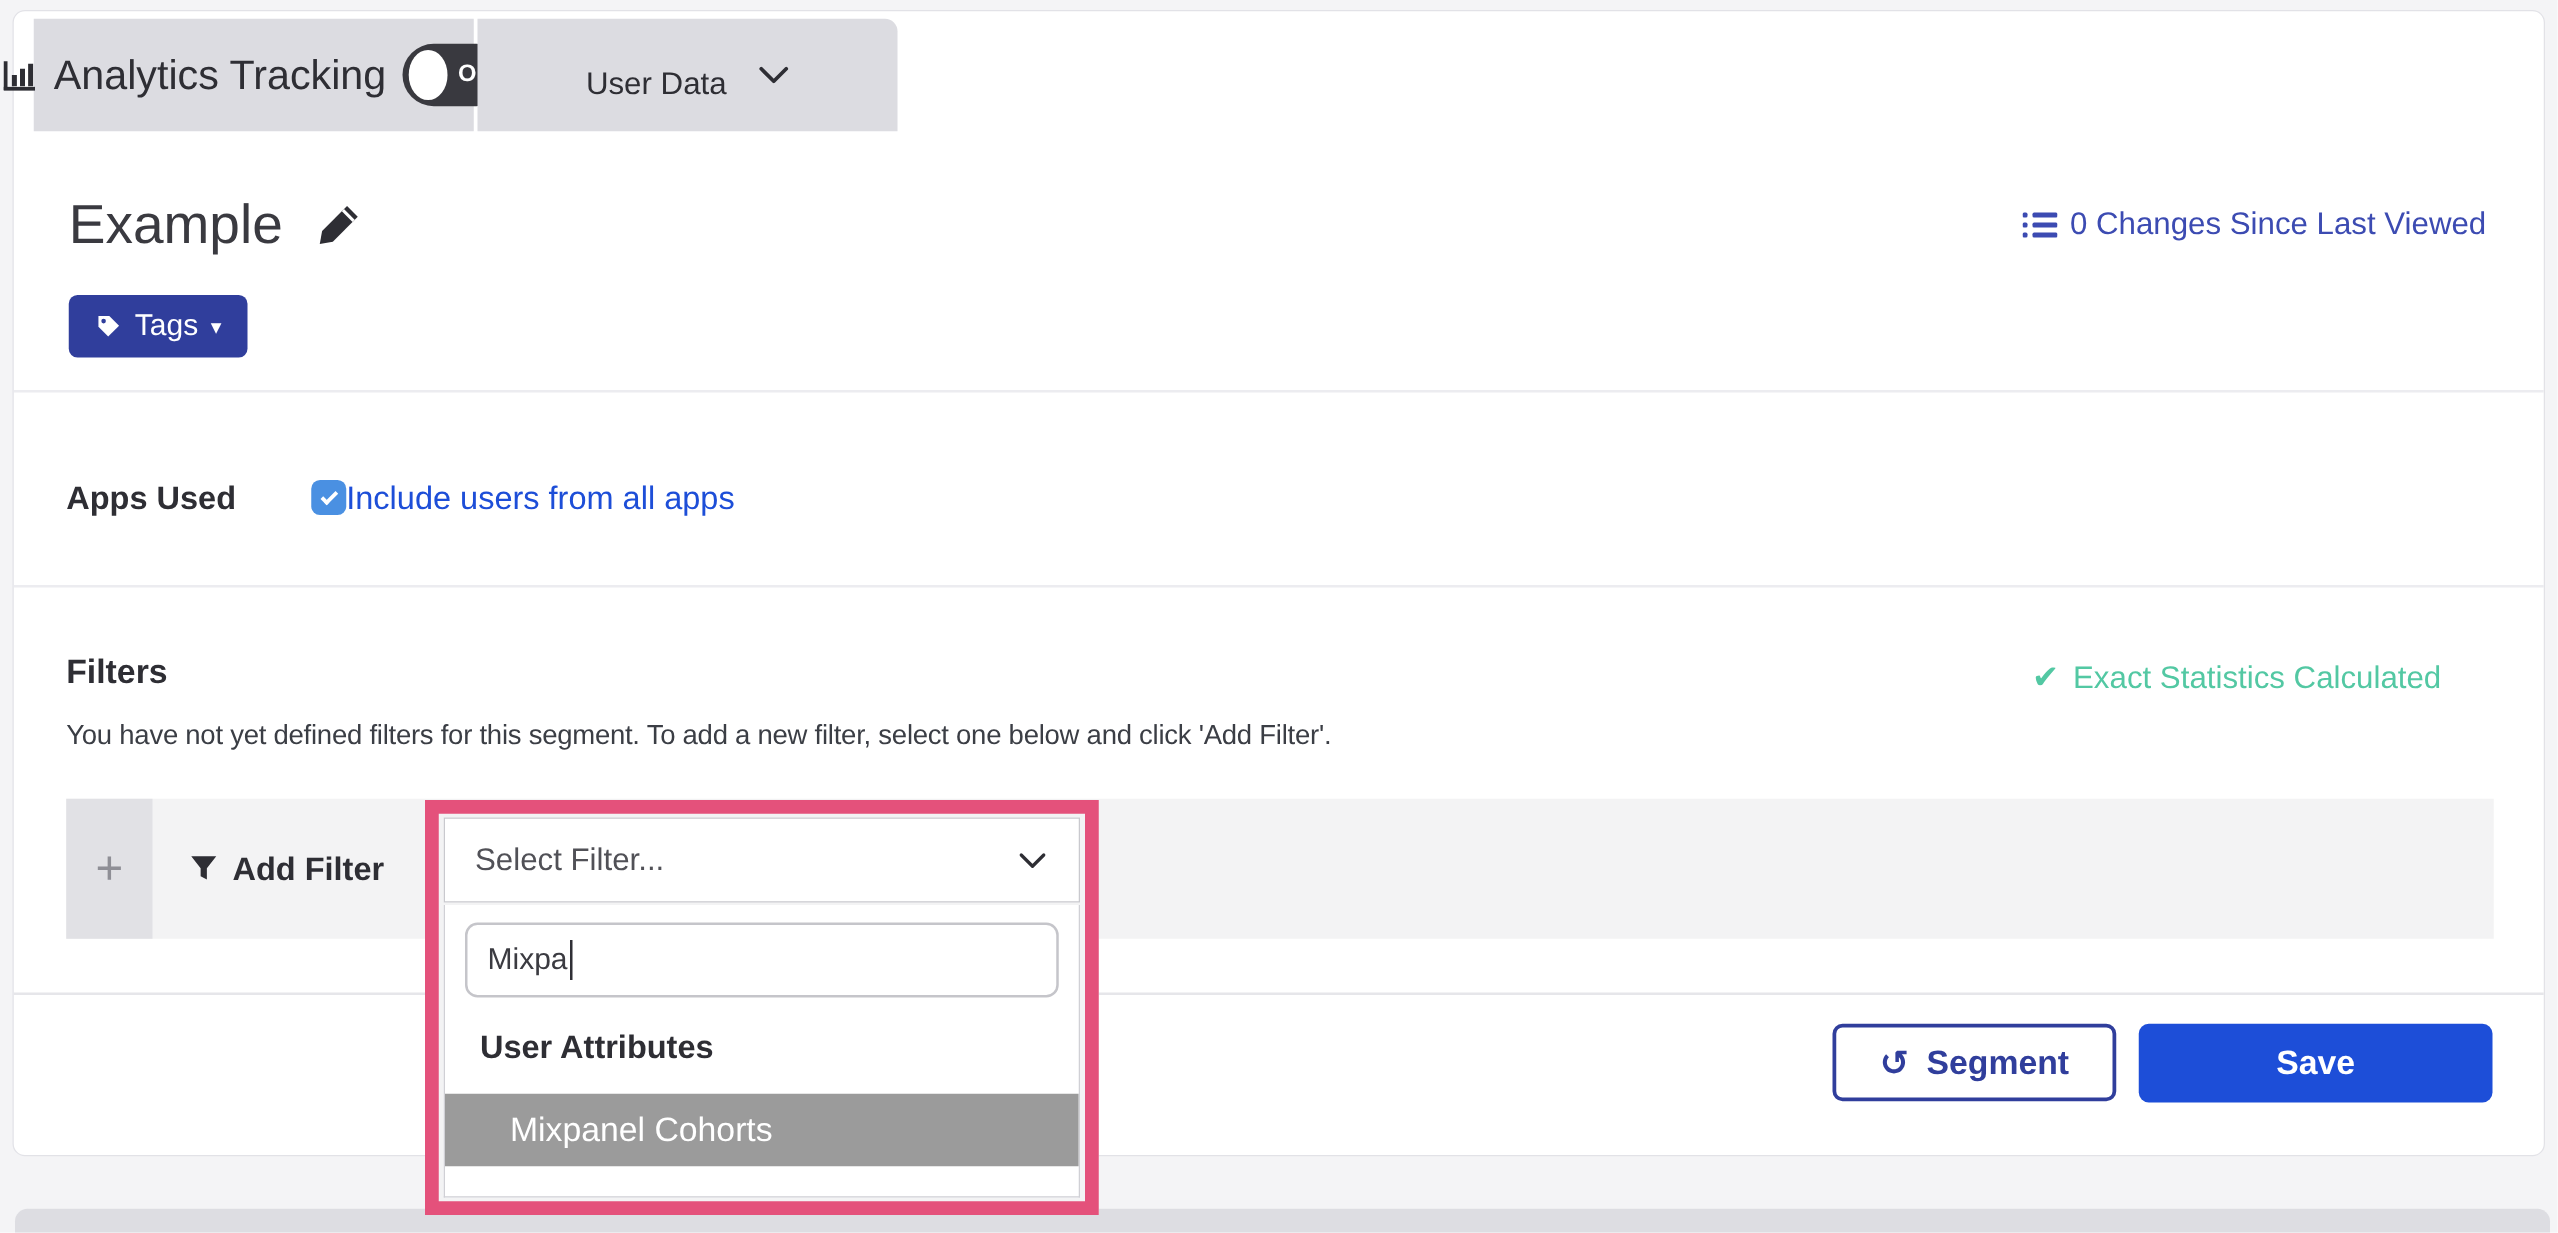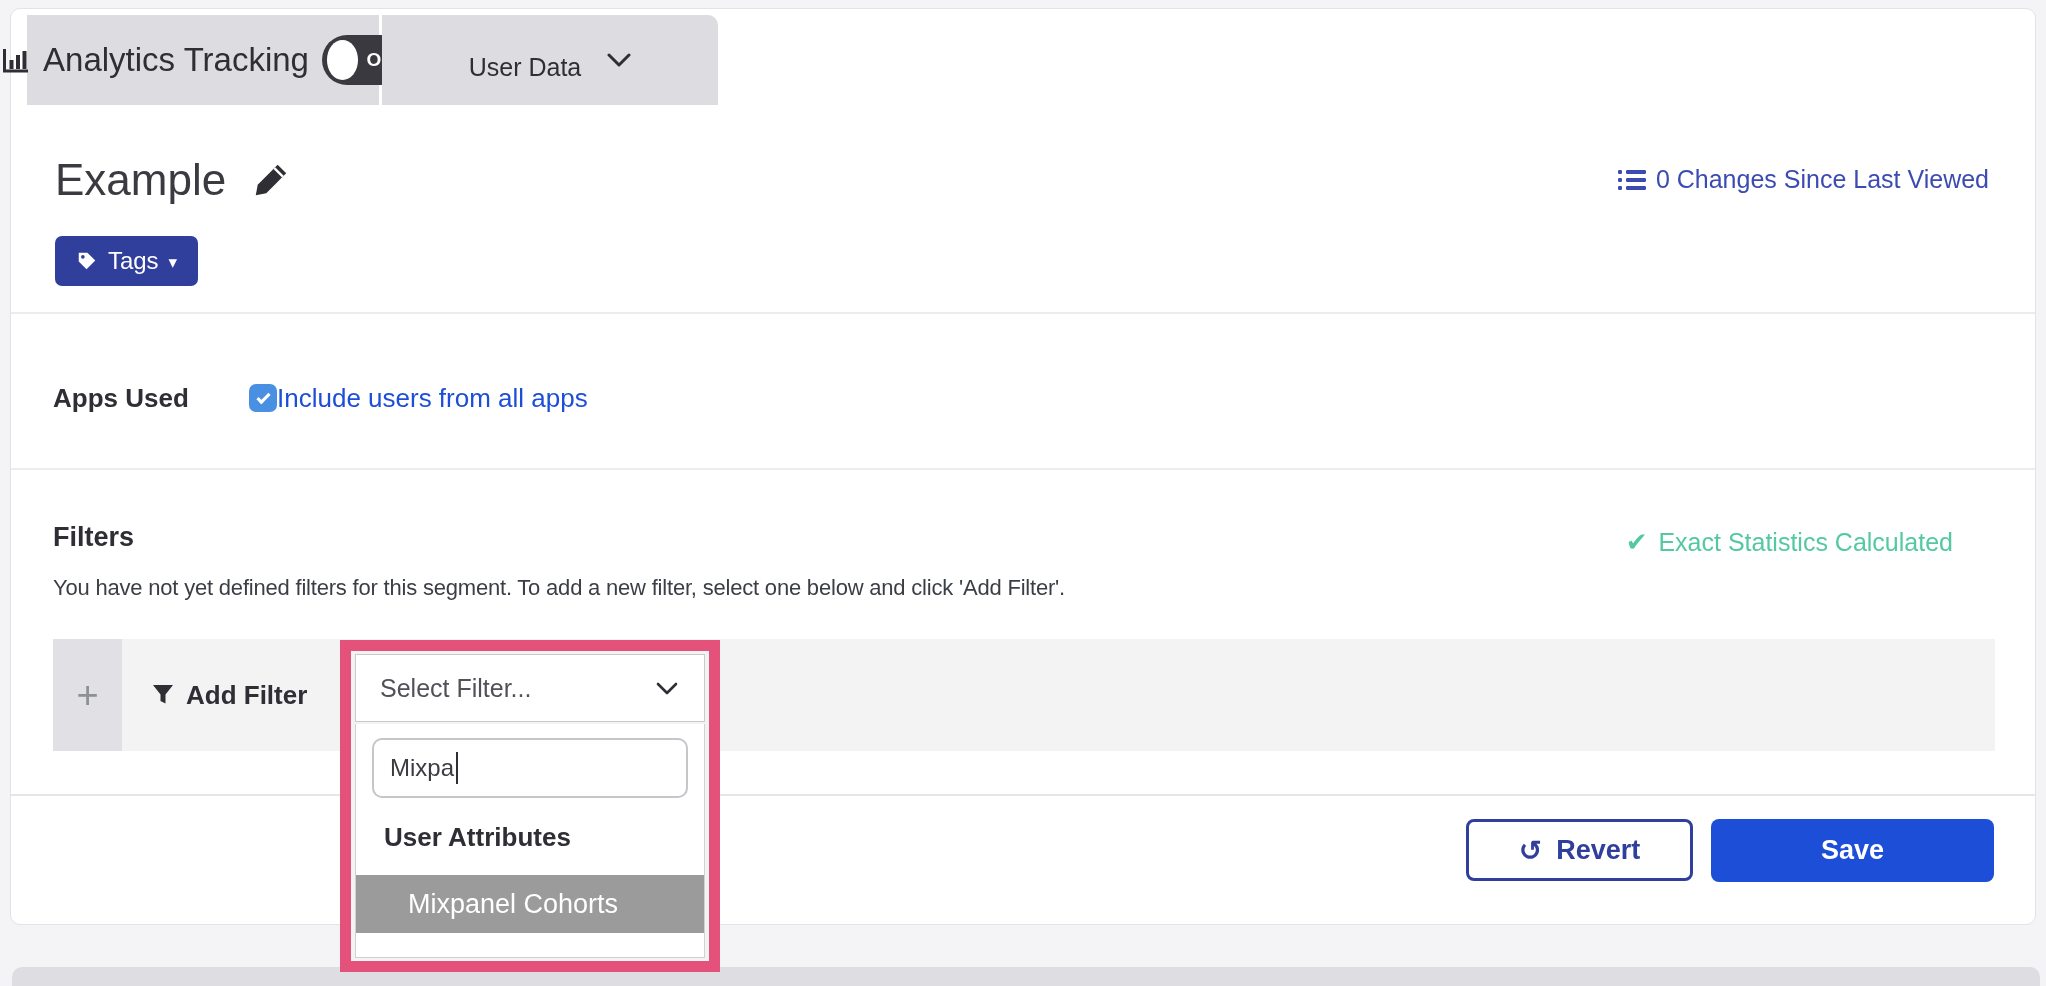--- a/index.html
+++ b/index.html
@@ -93,21 +93,21 @@
   .plus-cell {
     width:69px; background:#e1e1e5; border:none; cursor:pointer;
     display:flex; align-items:center; justify-content:center;
     font-size:38px; color:#8f8f96; font-family:inherit;
   }
   .add-label { display:flex; align-items:center; gap:12px; margin-left:30px; }
   .add-label span { font-size:26px; font-weight:bold; color:#2e2e34; }
 
   
   .dropdown-highlight {
-    position:absolute; left:340px; top:640px; width:380px; height:332px;
+    position:absolute; left:340px; top:640px; width:539px; height:332px;
     border:11px solid #e4517b; background:#f3f3f4; z-index:50;
   }
   .select-control {
     margin:3px 4px 0; height:68px; background:#fff; border:1px solid #c9c9ce;
     display:flex; align-items:center; justify-content:space-between;
     padding:0 26px 0 24px; cursor:pointer;
   }
   .select-control .placeholder { font-size:25px; color:#515157; }
   .dropdown-panel {
     margin:2px 4px 0; height:234px; background:#fff;
@@ -247,21 +247,21 @@
           </svg>
         </span>
         <span>Add Filter</span>
       </div>
     </div>
 
     <div class="divider footer-divider"></div>
 
     <button class="revert-btn">
       <span class="revert-icon">↺</span>
-      <span>Revert</span>
+      <span>Segment</span>
     </button>
     <button class="save-btn">
       <span>Save</span>
     </button>
 
   </div>
 
   <div class="dropdown-highlight">
     <div class="select-control">
       <span class="placeholder">Select Filter...</span>

